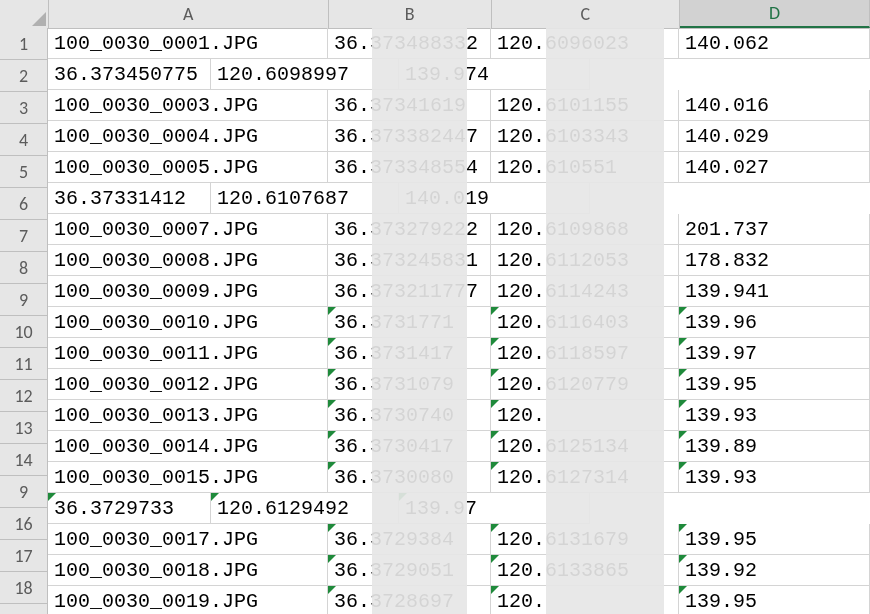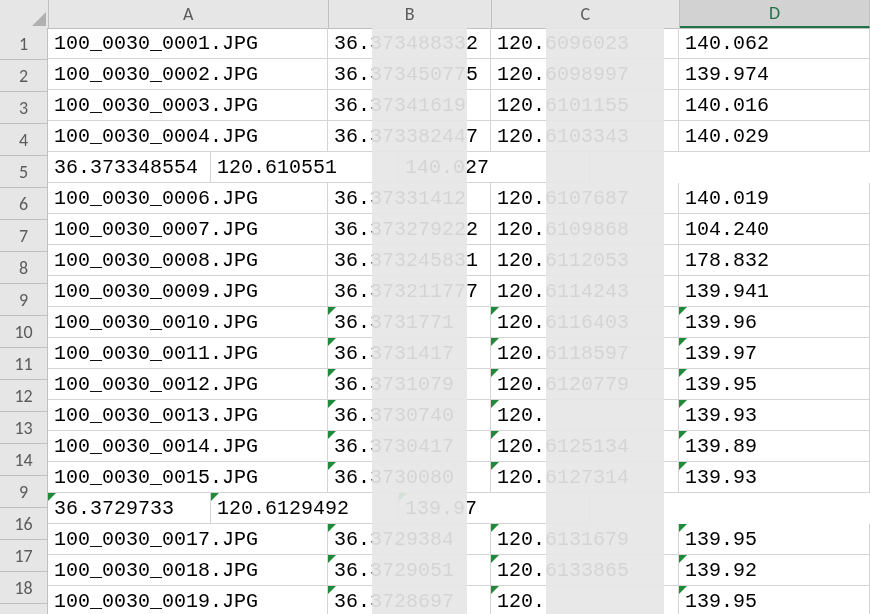--- a/index.html
+++ b/index.html
@@ -176,21 +176,20 @@
           <span>3734883</span>
           <span>32</span>
         </div>
         <div class="cell colC">
           <span>120.</span>
           <span>6096023</span>
         </div>
         <div class="cell colD">140.062</div>
       </div>
       <div class="grid-row">
-        <div class="cell colA">100_0030_0002.JPG</div>
         <div class="cell colB">
           <span>36.</span>
           <span>3734507</span>
           <span>75</span>
         </div>
         <div class="cell colC">
           <span>120.</span>
           <span>6098997</span>
         </div>
         <div class="cell colD">139.974</div>
@@ -215,33 +214,33 @@
           <span>3733824</span>
           <span>47</span>
         </div>
         <div class="cell colC">
           <span>120.</span>
           <span>6103343</span>
         </div>
         <div class="cell colD">140.029</div>
       </div>
       <div class="grid-row">
+        <div class="cell colA">100_0030_0005.JPG</div>
         <div class="cell colB">
           <span>36.</span>
           <span>3733485</span>
           <span>54</span>
         </div>
         <div class="cell colC">
           <span>120.</span>
           <span>610551</span>
         </div>
         <div class="cell colD">140.027</div>
       </div>
       <div class="grid-row">
-        <div class="cell colA">100_0030_0006.JPG</div>
         <div class="cell colB">
           <span>36.</span>
           <span>3733141</span>
           <span>2</span>
         </div>
         <div class="cell colC">
           <span>120.</span>
           <span>6107687</span>
         </div>
         <div class="cell colD">140.019</div>
@@ -250,21 +249,21 @@
         <div class="cell colA">100_0030_0007.JPG</div>
         <div class="cell colB">
           <span>36.</span>
           <span>3732792</span>
           <span>22</span>
         </div>
         <div class="cell colC">
           <span>120.</span>
           <span>6109868</span>
         </div>
-        <div class="cell colD">104.240</div>
+        <div class="cell colD">201.737</div>
       </div>
       <div class="grid-row">
         <div class="cell colA">100_0030_0008.JPG</div>
         <div class="cell colB">
           <span>36.</span>
           <span>3732458</span>
           <span>31</span>
         </div>
         <div class="cell colC">
           <span>120.</span>

